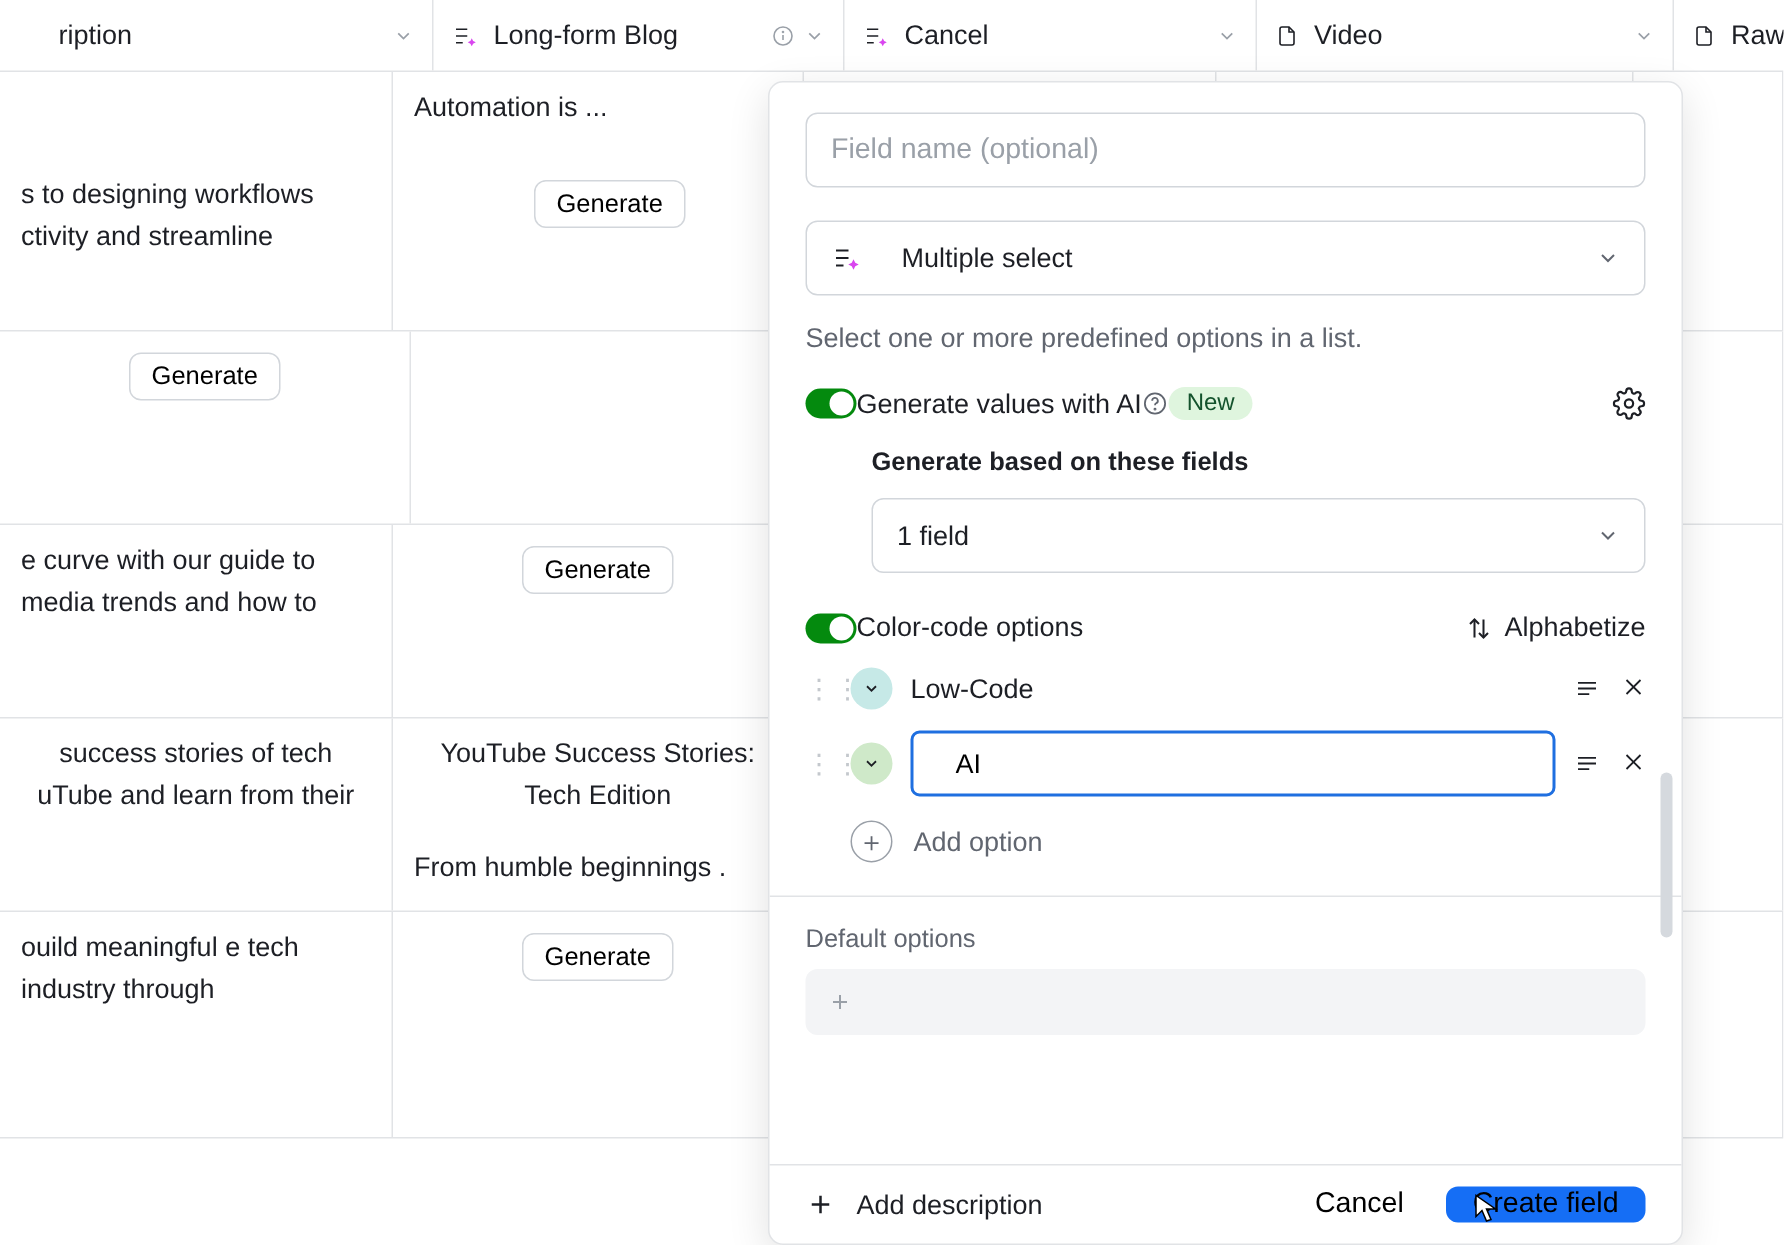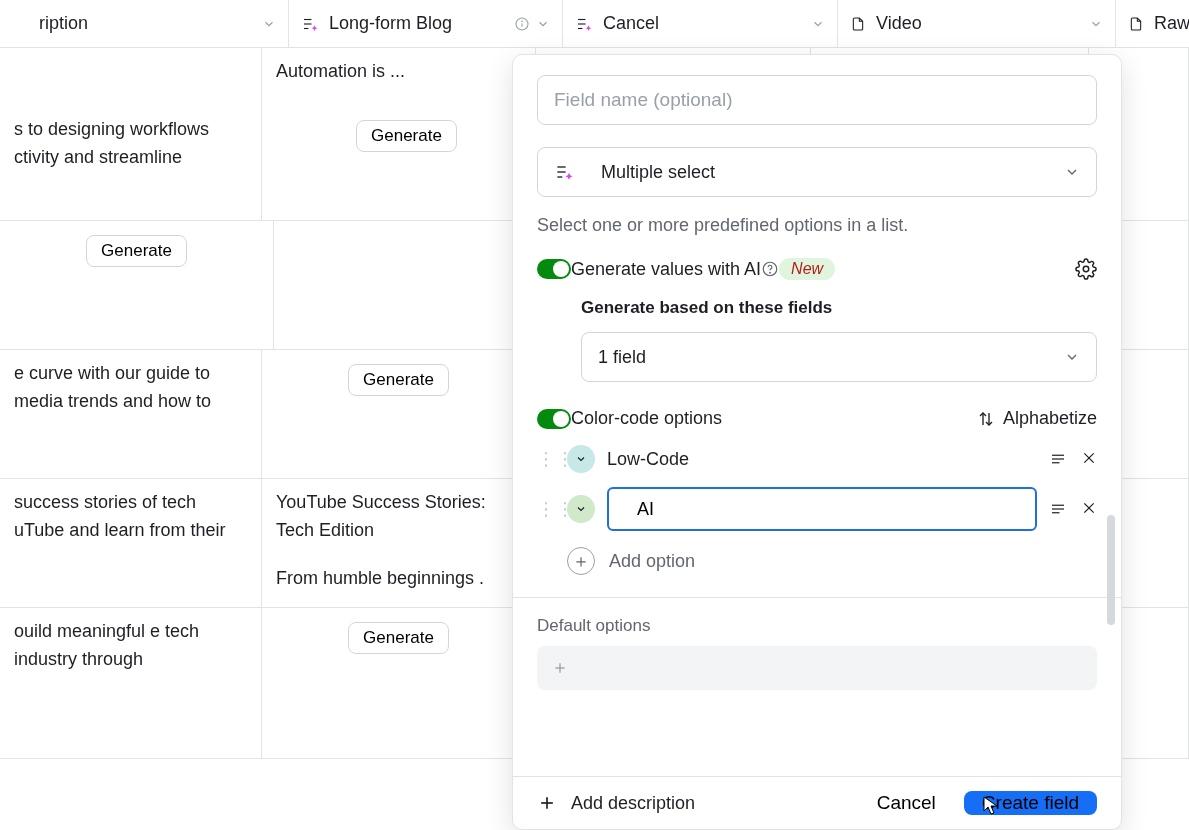--- a/index.html
+++ b/index.html
@@ -62,21 +62,21 @@
     border-right: 1px solid #e1e3e6;
     padding: 10px 14px 12px 14px;
     display: flex;
     flex-direction: column;
     align-items: flex-start;
     gap: 8px;
   }
   .row1 .cell { min-height: 172px; }
   .row2 .cell { min-height: 128px; }
   .row3 .cell { min-height: 128px; }
-  .row4 .cell { min-height: 128px; }
+  .row4 .cell { min-height: 128px; text-align: center; }
   .row5 .cell { min-height: 150px; }
 
   .cell-text { line-height: 1.55; }
 
   .gen-btn {
     border: 1px solid #d2d6db;
     background: #fff;
     border-radius: 8px;
     padding: 5px 14px;
     font-size: 17px;
@@ -160,25 +160,24 @@
     width: 34px; height: 20px; border-radius: 999px;
     background: #048a0e; position: relative; flex-shrink:0;
   }
   .toggle::after {
     content: ""; position: absolute; right: 2px; top: 2px;
     width: 16px; height: 16px; background: #fff; border-radius: 50%;
   }
 
   .new-badge {
     background: #dff5de;
-    color: #b91c1c;
+    color: #14532d;
     border-radius: 999px;
     padding: 2px 12px;
     font-size: 16px;
-    font-style: italic;
   }
 
   .sub-section { margin-top: 18px; margin-left: 44px; }
   .sub-label { font-weight: 600; font-size: 17px; }
   .field-select {
     margin-top: 14px;
     border: 1px solid #d2d6db;
     border-radius: 8px;
     height: 50px;
     padding: 0 16px;

